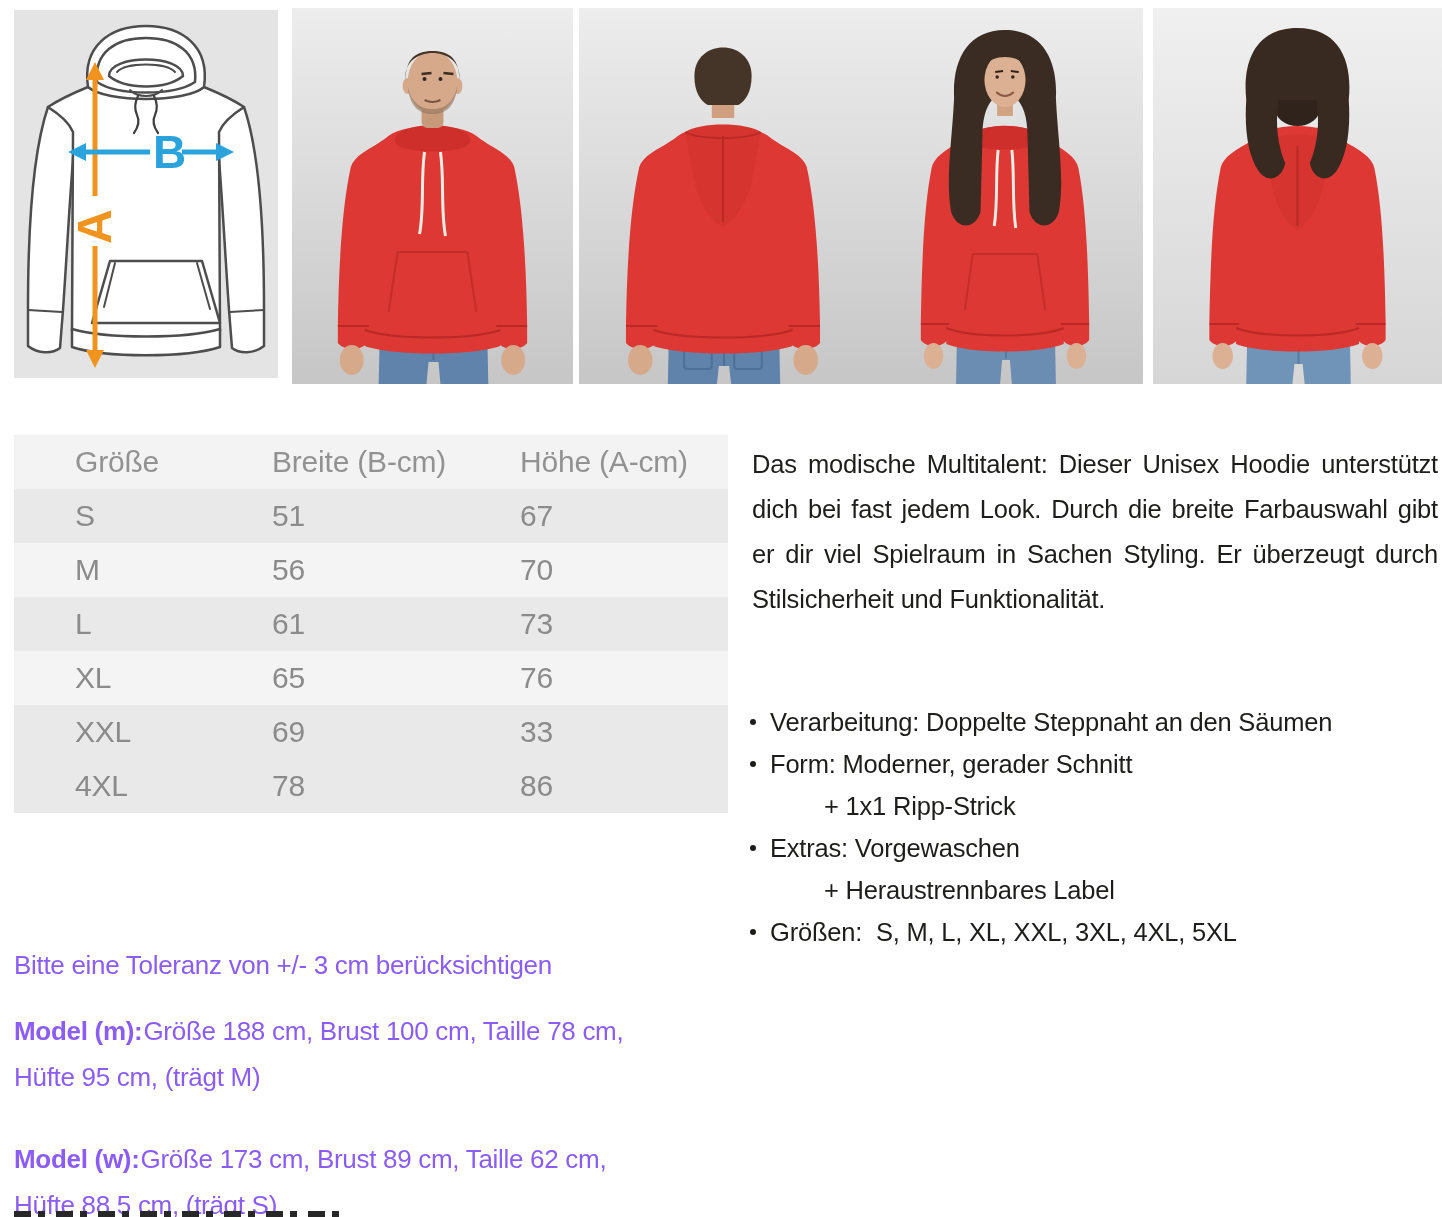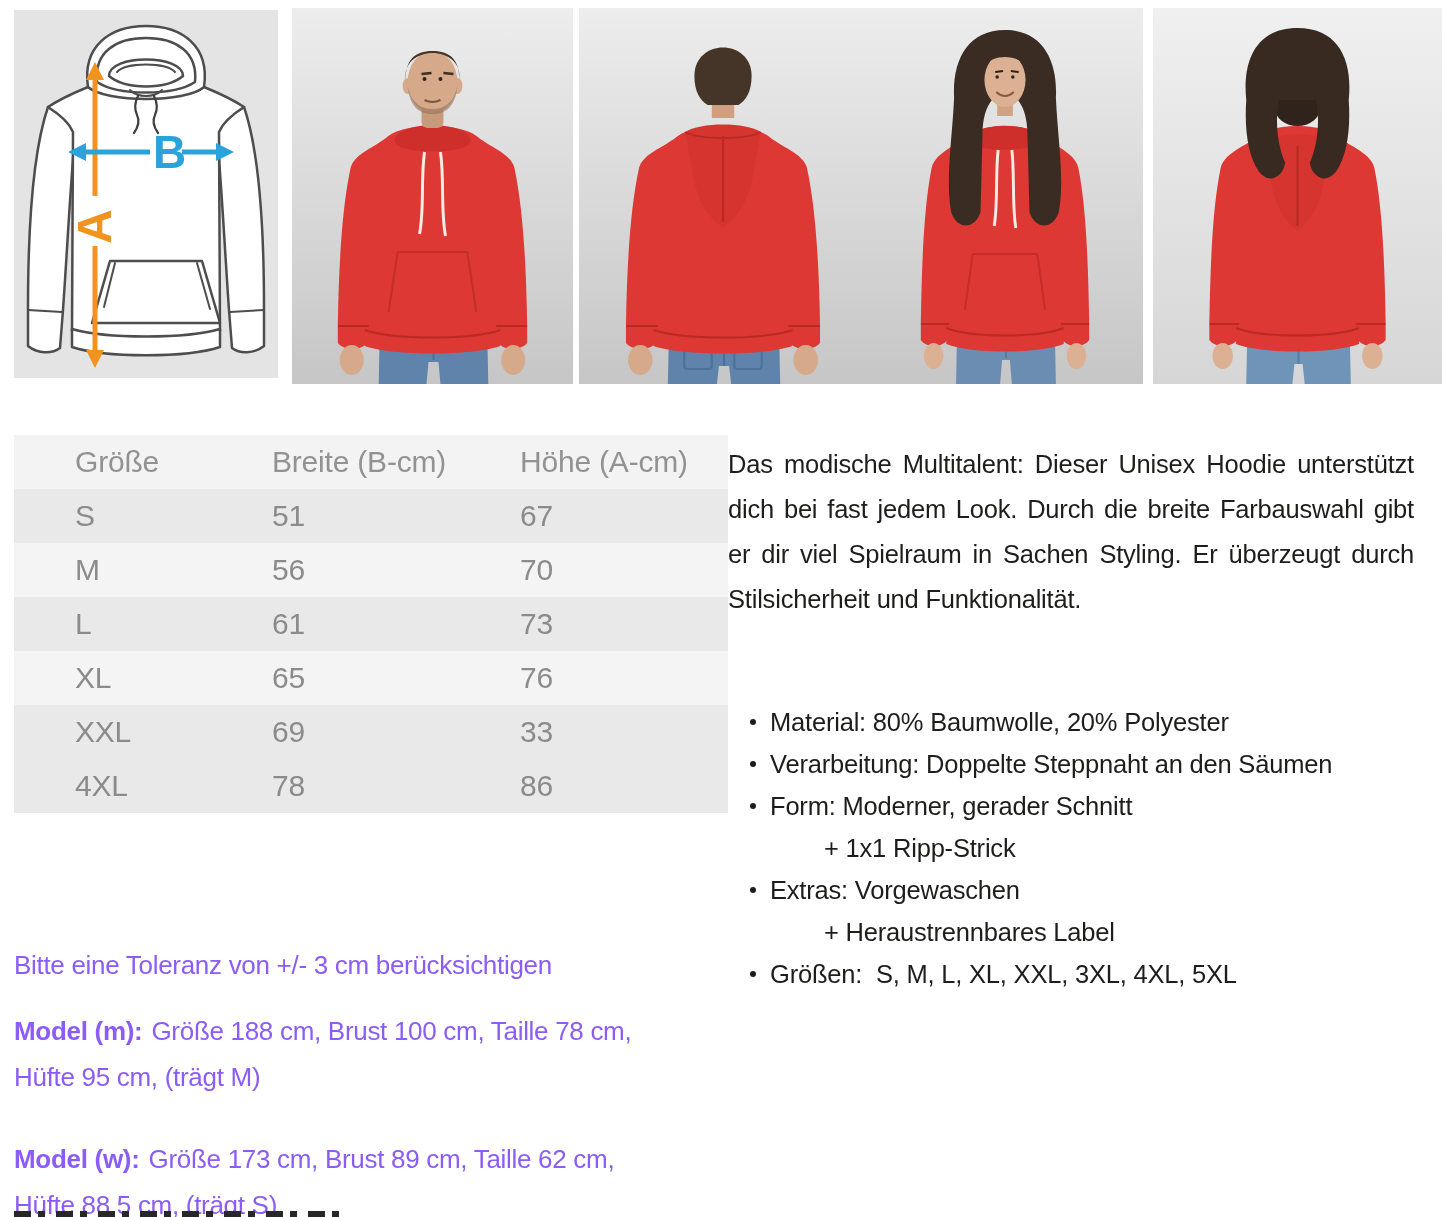--- a/index.html
+++ b/index.html
@@ -23,27 +23,27 @@
   table.size tr.dark{background:#e9e9e9;}
   table.size tr.light{background:#f4f4f4;}
   table.size th:first-child,table.size td:first-child{padding-left:61px;}
 
   
   .note{position:absolute;left:14px;width:715px;font-size:26px;line-height:46px;
         letter-spacing:-0.3px;color:#8b5cf6;}
   .tolerance{top:942px;}
   .model-m{top:1008px;}
   .model-w{top:1136px;}
-  .note b{font-weight:bold;margin-right:9px;}
+  .note b{font-weight:bold;margin-right:1px;}
   .cutoff{position:absolute;left:14px;top:1211px;width:336px;height:6px;
           background:repeating-linear-gradient(90deg,#282828 0 17px,transparent 17px 24px,
                      #282828 24px 31px,transparent 31px 42px);}
 
   
-  .desc-intro{position:absolute;left:728px;top:442px;width:686px;font-size:25.5px;
+  .desc-intro{position:absolute;left:752px;top:442px;width:686px;font-size:25.5px;
               line-height:45px;text-align:justify;letter-spacing:-0.2px;}
   .spec-list{position:absolute;left:748px;top:701px;width:692px;font-size:25.5px;
              line-height:42px;letter-spacing:-0.2px;}
   .spec{position:relative;padding-left:22px;}
   .spec .dot{position:absolute;left:2px;top:18px;width:6px;height:6px;border-radius:50%;
              background:#1d1d1b;}
   .spec-text,.spec-sub{white-space:pre-wrap;}
   .spec-sub{padding-left:54px;}
 </style>
 </head>
@@ -269,24 +269,20 @@
     <span>Hüfte 88,5 cm, (trägt S)</span>
   </div>
 
   <div class="cutoff"></div>
 
   <div class="desc-intro">Das modische Multitalent: Dieser Unisex Hoodie unterstützt dich bei fast jedem Look. Durch die breite Farbauswahl gibt er dir viel Spielraum in Sachen Styling. Er überzeugt durch Stilsicherheit und Funktionalität.</div>
 
   <div class="spec-list">
     <div class="spec">
       <span class="dot"></span>
-      <div class="spec-text">Material: 80% Baumwolle, 20% Polyester</div>
-    </div>
-    <div class="spec">
-      <span class="dot"></span>
       <div class="spec-text">Verarbeitung: Doppelte Steppnaht an den Säumen</div>
     </div>
     <div class="spec">
       <span class="dot"></span>
       <div class="spec-text">Form: Moderner, gerader Schnitt</div>
       <div class="spec-sub">+ 1x1 Ripp-Strick</div>
     </div>
     <div class="spec">
       <span class="dot"></span>
       <div class="spec-text">Extras: Vorgewaschen</div>

